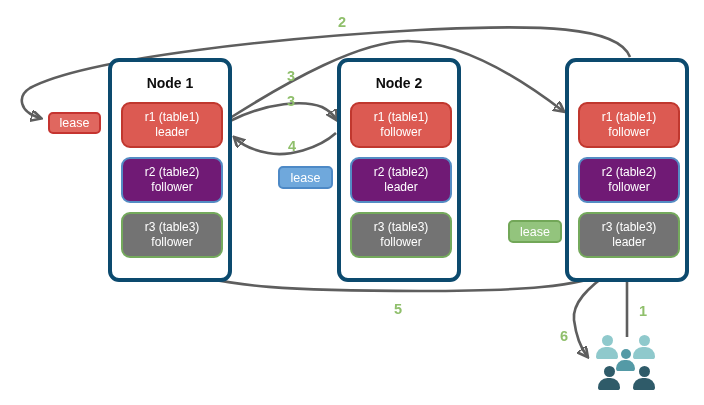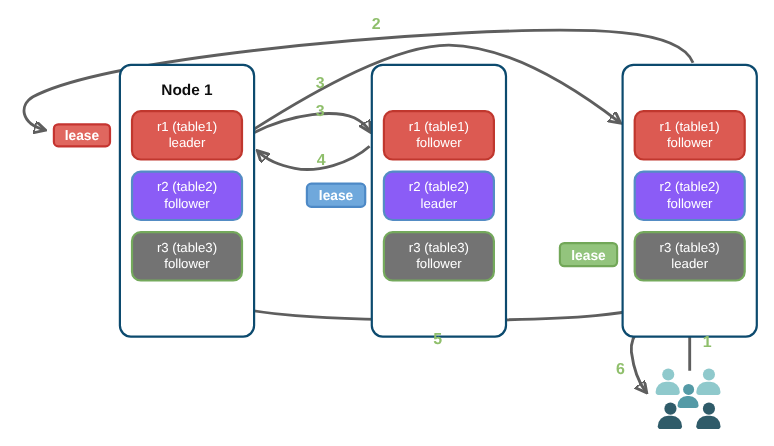--- a/index.html
+++ b/index.html
@@ -2,42 +2,42 @@
 <html><head>
 <meta charset="utf-8">
 <style>
   html,body { margin:0; padding:0; background:#ffffff; }
   .canvas {
     position:relative; width:704px; height:405px; background:#ffffff;
     font-family:"Liberation Sans", sans-serif; overflow:hidden;
   }
   
   .node {
-    position:absolute; width:124px; height:249px; box-sizing:border-box;
-    background:#ffffff; border:2px solid #0c4a6e; border-radius:11px;
+    position:absolute; width:124px; height:224px; box-sizing:border-box;
+    background:#ffffff; border:4px solid #0c4a6e; border-radius:11px;
   }
   .node-title {
     position:absolute; top:13px; left:0; width:100%; text-align:center;
     font-size:14px; font-weight:bold; color:#0d0d0d;
   }
   .replica {
     position:absolute; left:9px; width:102px; height:46px; box-sizing:border-box;
     border-radius:9px; border:2px solid transparent;
     display:flex; flex-direction:column; align-items:center; justify-content:center;
     color:#ffffff; font-size:12px; line-height:1.28; text-align:center;
   }
   .r-1 { top:40px; } .r-2 { top:95px; } .r-3 { top:150px; }
   .red   { background:#dc5a52; border-color:#c0372e;text-align:center; }
-  .blue  { background:#8b5cf6; border-color:#548cc4; }
+  .blue  { background:#701a75; border-color:#548cc4; }
   .green { background:#737373; border-color:#74a95c; }
   
   .lease {
     position:absolute; box-sizing:border-box; border-radius:5px;
     display:flex; align-items:center; justify-content:center;
-    color:#ffffff; font-size:12.5px;font-weight:bold;
+    color:#ffffff; font-size:12.5px;
   }
   .lease-red   { left:48px;  top:112px; width:53px; height:22px; background:#e0675f; border:2px solid #c53430; }
   .lease-blue  { left:278px; top:166px; width:55px; height:23px; background:#6fa8dc; border:2px solid #4d89c6; }
   .lease-green { left:508px; top:220px; width:54px; height:23px; background:#93c47d; border:2px solid #72a758; }
   
   svg.arrows { position:absolute; left:0; top:0; width:704px; height:405px; }
   svg.arrows path, svg.arrows line { fill:none; stroke:#5e5e5e; stroke-width:2.6px; }
   
   .step {
     position:absolute; transform:translate(-50%,-50%);
@@ -85,20 +85,21 @@
       <span>r2 (table2)</span>
       <span>follower</span>
     </div>
     <div class="replica r-3 green">
       <span>r3 (table3)</span>
       <span>follower</span>
     </div>
   </div>
 
   <div class="node" style="left:337px; top:58px;">
+    <div class="node-title">Node 2</div>
     <div class="replica r-1 red">
       <span>r1 (table1)</span>
       <span>follower</span>
     </div>
     <div class="replica r-2 blue">
       <span>r2 (table2)</span>
       <span>leader</span>
     </div>
     <div class="replica r-3 green">
       <span>r3 (table3)</span>

